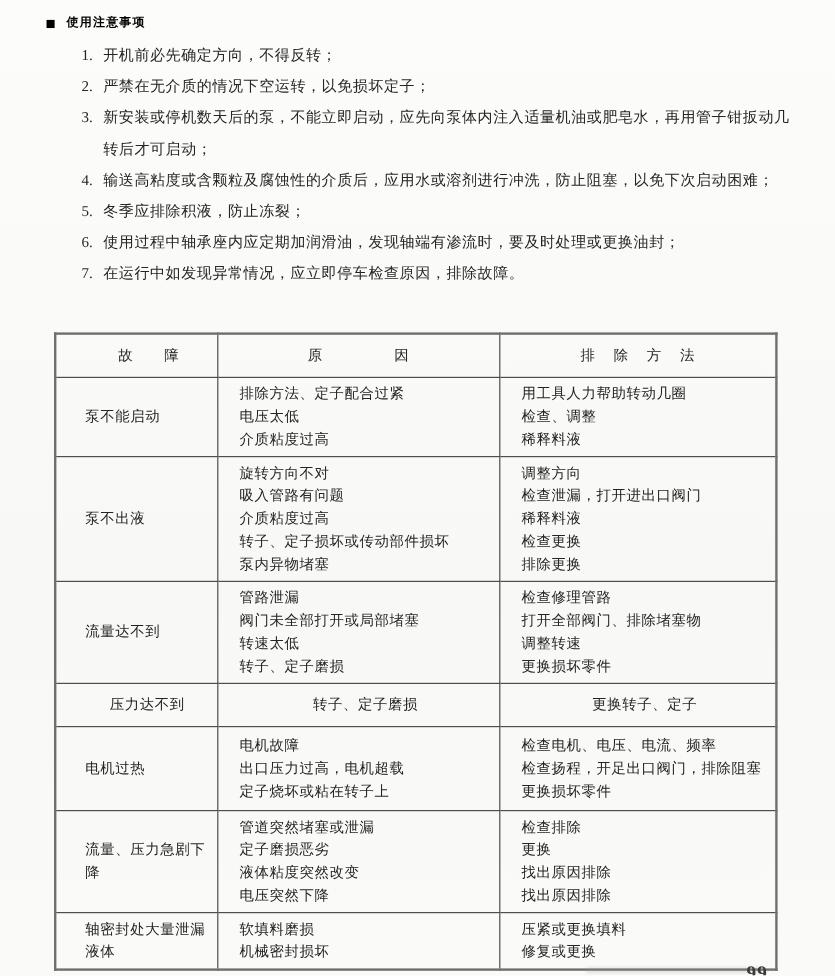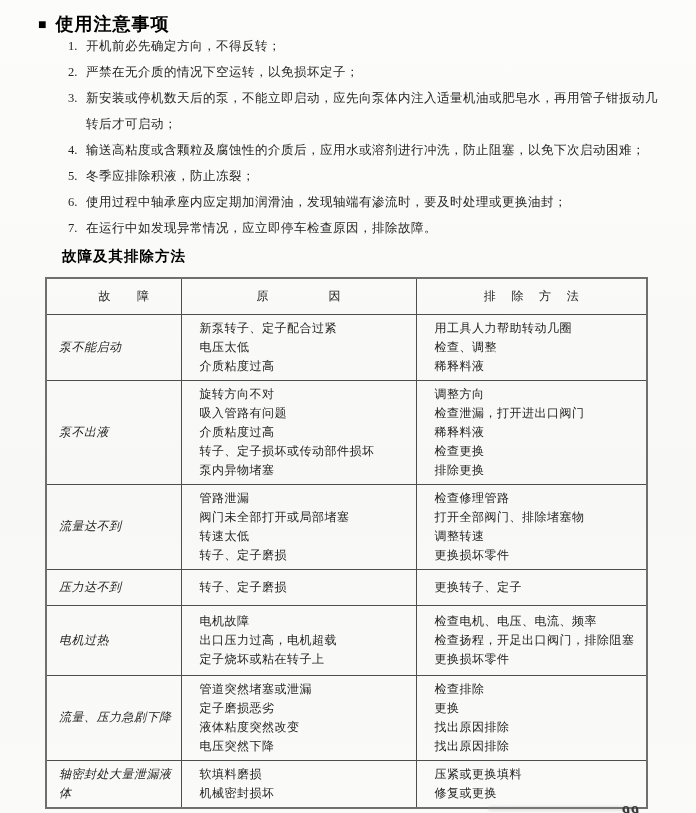--- a/index.html
+++ b/index.html
@@ -20,21 +20,21 @@
 
   
   .section-header {
     position: absolute;
     left: 38px; top: 12px;
     display: flex; align-items: center; gap: 9px;
     font-family: "Liberation Sans", "DejaVu Sans", sans-serif;
     font-weight: bold; color: #000;
   }
   .section-header .bullet { font-size: 14px; line-height: 1; }
-  .section-header .section-title { font-size: 18px; letter-spacing: 1px; }
+  .section-header .section-title { font-size: 10px; letter-spacing: 1px; }
 
   
   .notes {
     position: absolute;
     left: 68px; top: 33px;
     width: 594px;
     list-style: none;
   }
   .note {
     display: flex;
@@ -73,26 +73,26 @@
     font-size: 12px;
     color: #242424;
     vertical-align: middle;
   }
   .fault-table thead tr { height: 36px; }
   .fault-table th { text-align: center; letter-spacing: 0.5px; }
   .fault-table th.col-fault  { letter-spacing: 2.2em; text-indent: 2.2em; padding-left: 20px; }
   .fault-table th.col-cause  { letter-spacing: 5em;   text-indent: 5em; margin-left: 36px; }
   .fault-table th.col-remedy { letter-spacing: 1.3em; text-indent: 1.3em; }
   .fault-table td { padding: 4px 6px 4px 18px; line-height: 19px; }
-  .fault-table td.cell-fault { padding-left: 12px; letter-spacing: 0.5px; font-style: italic; }
+  .fault-table td.cell-fault { padding-left: 24px; letter-spacing: 0.5px; }
   .fault-table td.cell-cause, .fault-table td.cell-remedy { white-space: pre-line; letter-spacing: 0.5px; }
   .fault-table tbody tr:nth-of-type(1) { height: 65px; }
   .fault-table tbody tr:nth-of-type(2) { height: 95px; }
   .fault-table tbody tr:nth-of-type(3) { height: 79px; }
-  .fault-table tbody tr:nth-of-type(4) { height: 36px; }
+  .fault-table tbody tr:nth-of-type(4) { height: 36px; text-align: center; }
   .fault-table tbody tr:nth-of-type(5) { height: 70px; }
   .fault-table tbody tr:nth-of-type(6) { height: 82px; }
   .fault-table tbody tr:nth-of-type(7) { height: 42px; margin-top: 16px; }
 
   
   .footer-smudge {
     position: absolute;
     left: 488px; top: 806px;
     width: 150px; height: 5px;
     background: rgba(150,150,150,0.22);
@@ -148,40 +148,39 @@
         <span class="note-num">6.</span>
         <span class="note-text">使用过程中轴承座内应定期加润滑油，发现轴端有渗流时，要及时处理或更换油封；</span>
       </li>
 
       <li class="note">
         <span class="note-num">7.</span>
         <span class="note-text">在运行中如发现异常情况，应立即停车检查原因，排除故障。</span>
       </li>
     </ol>
 
-  <div class="table-title">故障及其排除方法</div>
 
   <table class="fault-table">
     <colgroup>
         <col class="c1">
         <col class="c2">
         <col class="c3">
       </colgroup>
     <thead>
       <tr>
         <th class="col-fault">故障</th>
         <th class="col-cause">原因</th>
         <th class="col-remedy">排除方法</th>
       </tr>
     </thead>
     <tbody>
 
         <tr class="fault-row">
           <td class="cell-fault">泵不能启动</td>
-          <td class="cell-cause">新泵转子、定子配合过紧
+          <td class="cell-cause">排除方法、定子配合过紧
 电压太低
 介质粘度过高</td>
           <td class="cell-remedy">用工具人力帮助转动几圈
 检查、调整
 稀释料液</td>
         </tr>
 
         <tr class="fault-row">
           <td class="cell-fault">泵不出液</td>
           <td class="cell-cause">旋转方向不对

